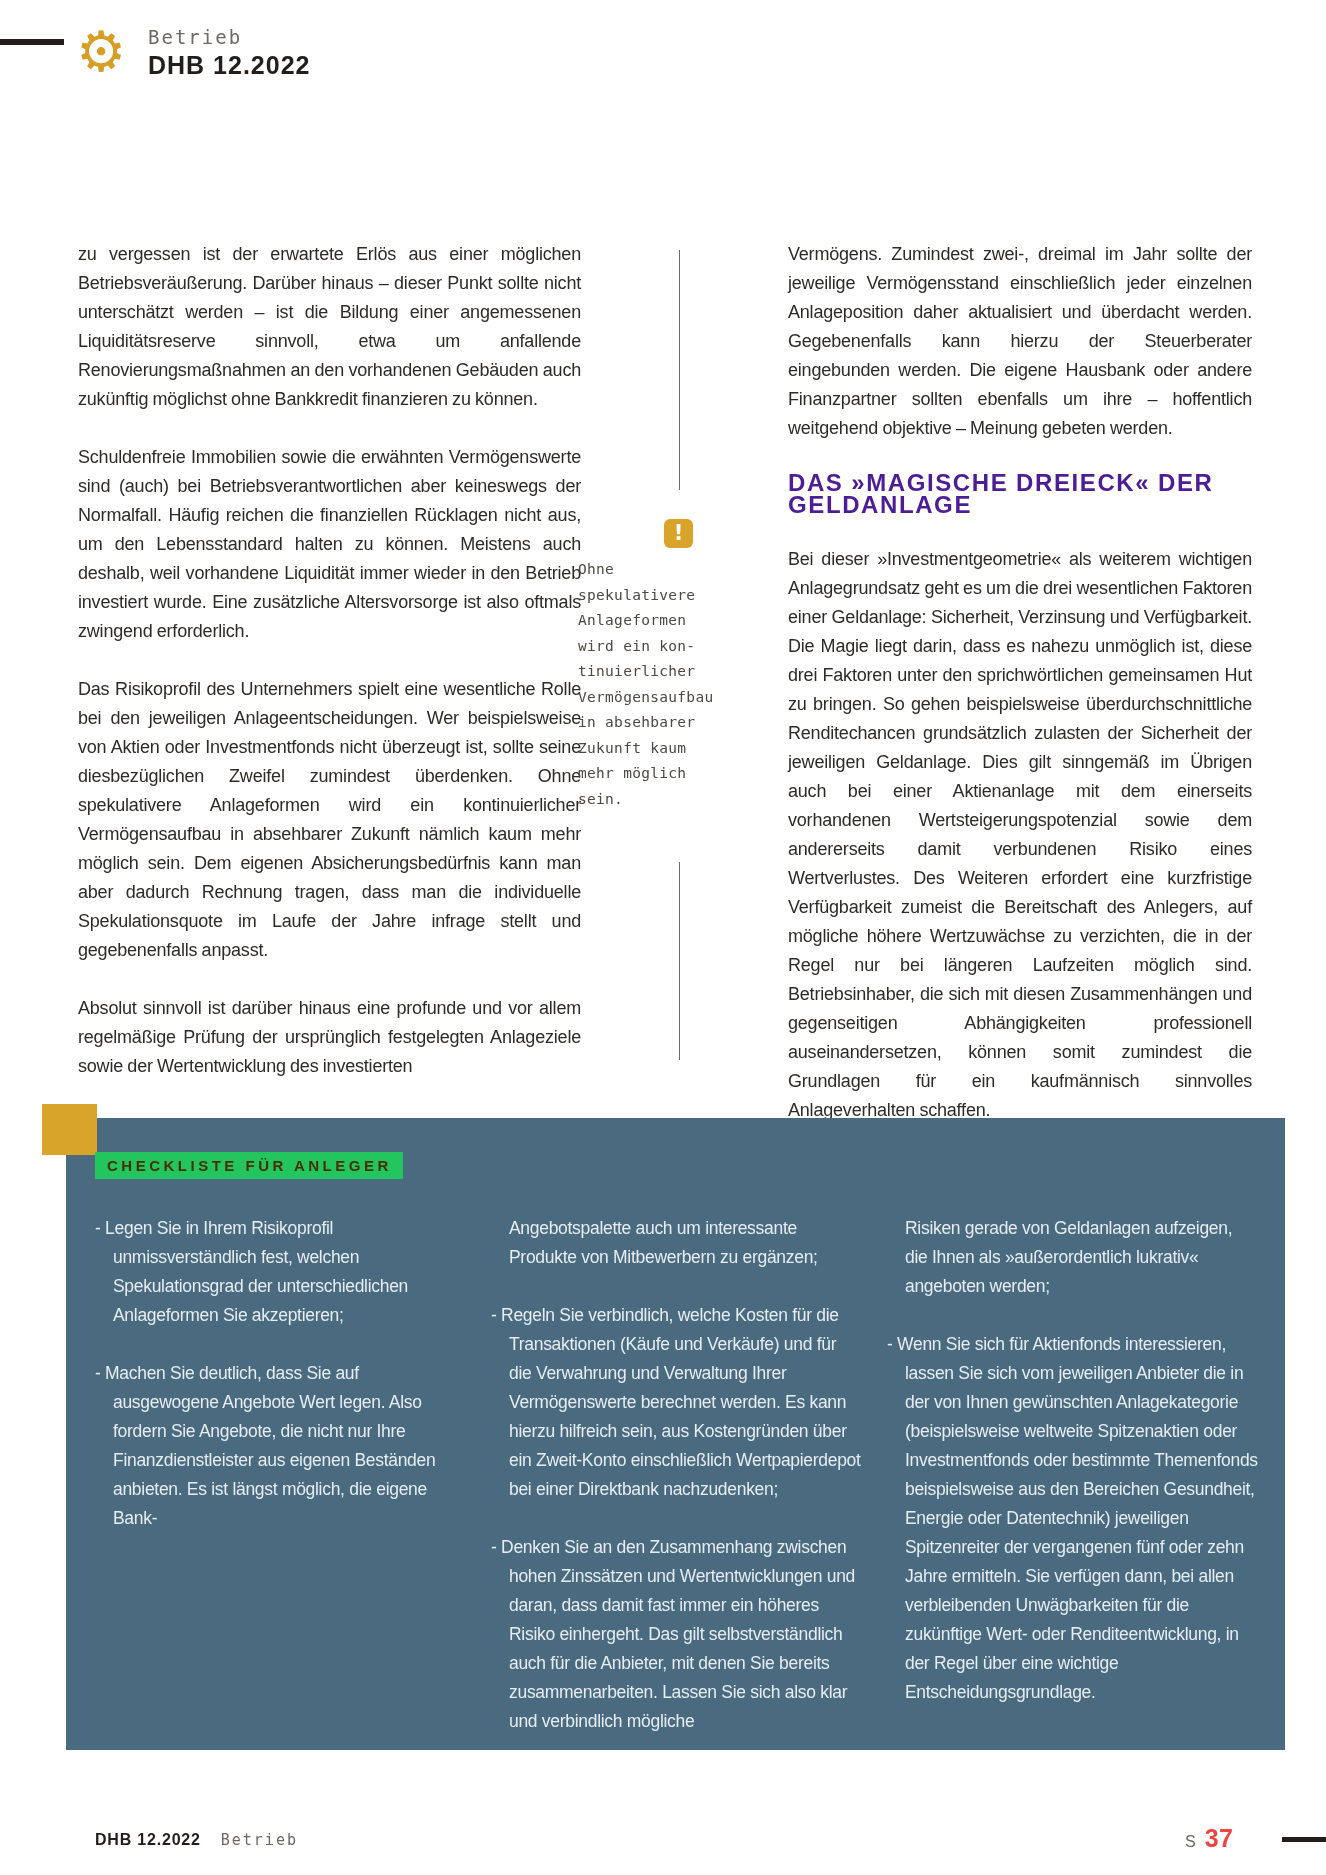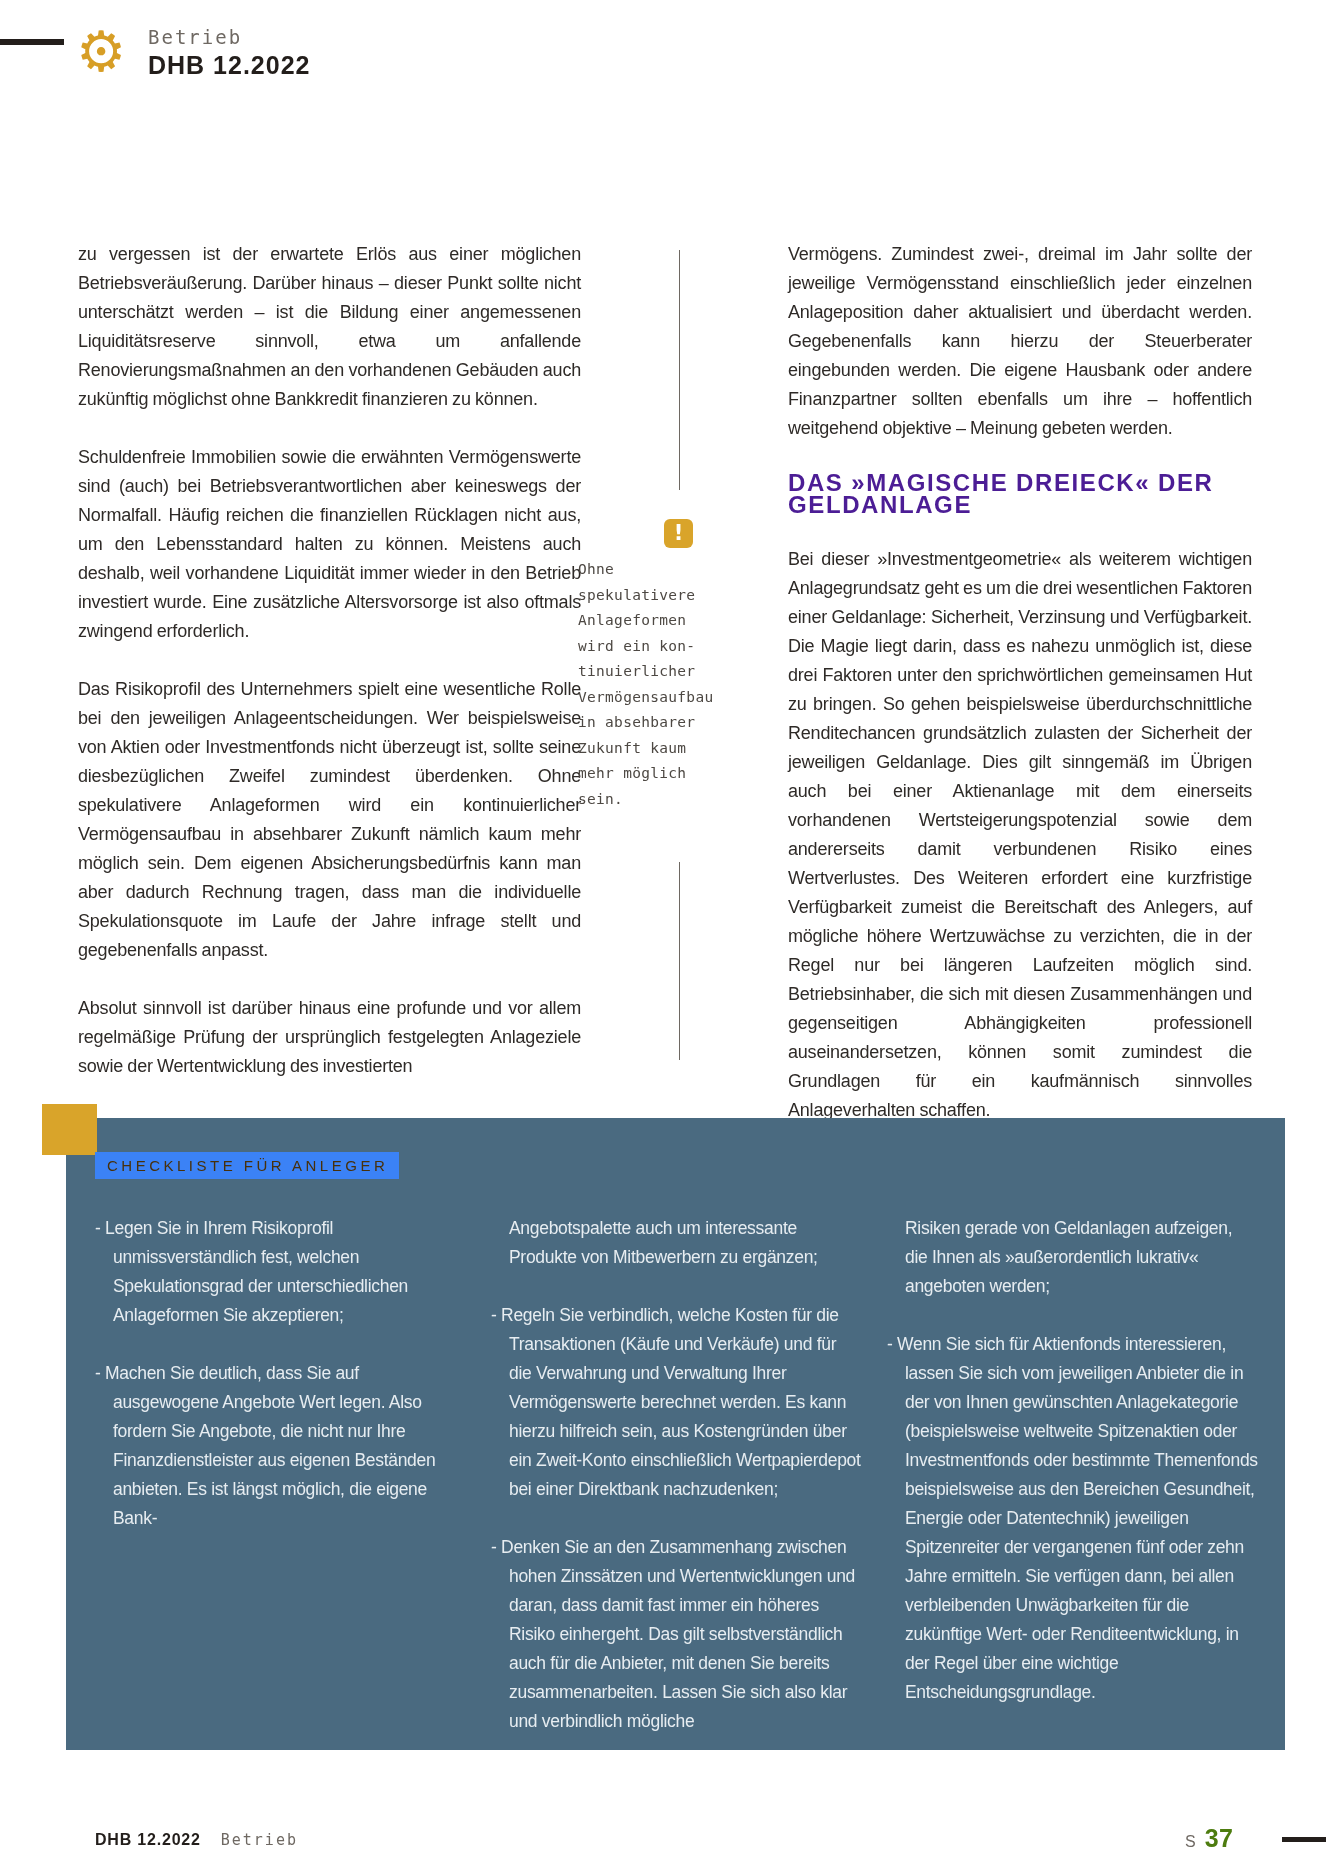--- a/index.html
+++ b/index.html
@@ -32,39 +32,39 @@
   .vrule.bottom{top:862px;height:198px;}
   .callout-icon{position:absolute;left:664px;top:519px;width:29px;height:29px;border-radius:6px;
                 background:#d9a42a;color:#ffffff;font-weight:800;font-size:21px;line-height:29px;
                 text-align:center;font-family:"DejaVu Sans",sans-serif;}
   .callout{position:absolute;left:578px;top:557px;width:200px;text-align:left;
            font-family:"DejaVu Sans Mono","Liberation Mono",monospace;font-size:14.5px;
            line-height:25.5px;color:#4d4843;letter-spacing:0.3px;}
   
   .chk-box{position:absolute;left:66px;top:1118px;width:1219px;height:632px;background:#4a6a80;}
   .chk-accent{position:absolute;left:42px;top:1104px;width:55px;height:51px;background:#d9a42a;}
-  .chk-title{position:absolute;left:95px;top:1152px;background:#3b82f6;color:#48300a;
-             font-size:15px;font-weight:400;letter-spacing:3.5px;padding:5px 11px 5px 12px;
+  .chk-title{position:absolute;left:95px;top:1152px;background:#22c55e;color:#48300a;
+             font-size:15px;font-weight:700;letter-spacing:3.5px;padding:5px 11px 5px 12px;
              white-space:nowrap;}
   .chk-cols{position:absolute;left:95px;top:1214px;width:1163px;display:flex;gap:25px;}
   .chk-col{flex:1 1 0;font-size:17.5px;line-height:29px;letter-spacing:-0.3px;
            color:#e7edf1;text-align:left;hyphens:auto;}
   .chk-block{margin:0 0 29px 0;}
   .chk-block:last-child{margin-bottom:0;}
   .chk-intro{font-weight:700;color:#f4f7f8;}
   .chk-bullet{padding-left:18px;text-indent:-18px;}
   .chk-cont{padding-left:18px;}
   
   .ft-left{position:absolute;left:95px;top:1831px;display:flex;align-items:baseline;}
   .ft-issue{font-size:16px;font-weight:800;letter-spacing:0.8px;color:#231e1b;}
   .ft-section{font-family:"DejaVu Sans Mono","Liberation Mono",monospace;font-size:15px;
               letter-spacing:2px;color:#6e6862;margin-left:20px;}
   .ft-right{position:absolute;left:1185px;top:1824px;display:flex;align-items:baseline;}
   .ft-s{font-size:16px;color:#6e6862;letter-spacing:1px;}
-  .ft-num{font-size:25px;font-weight:800;color:#4d7c0f;margin-left:8px;letter-spacing:0.5px;}
+  .ft-num{font-size:25px;font-weight:800;color:#ef4444;margin-left:8px;letter-spacing:0.5px;}
   .ft-bar{position:absolute;left:1282px;top:1837px;width:44px;height:5px;background:#231e1b;}
 </style>
 </head>
 <body>
 
 <div class="page">
 
   <div class="tl-bar"></div>
   <div class="gear">⚙</div>
   <div class="hd-text">

